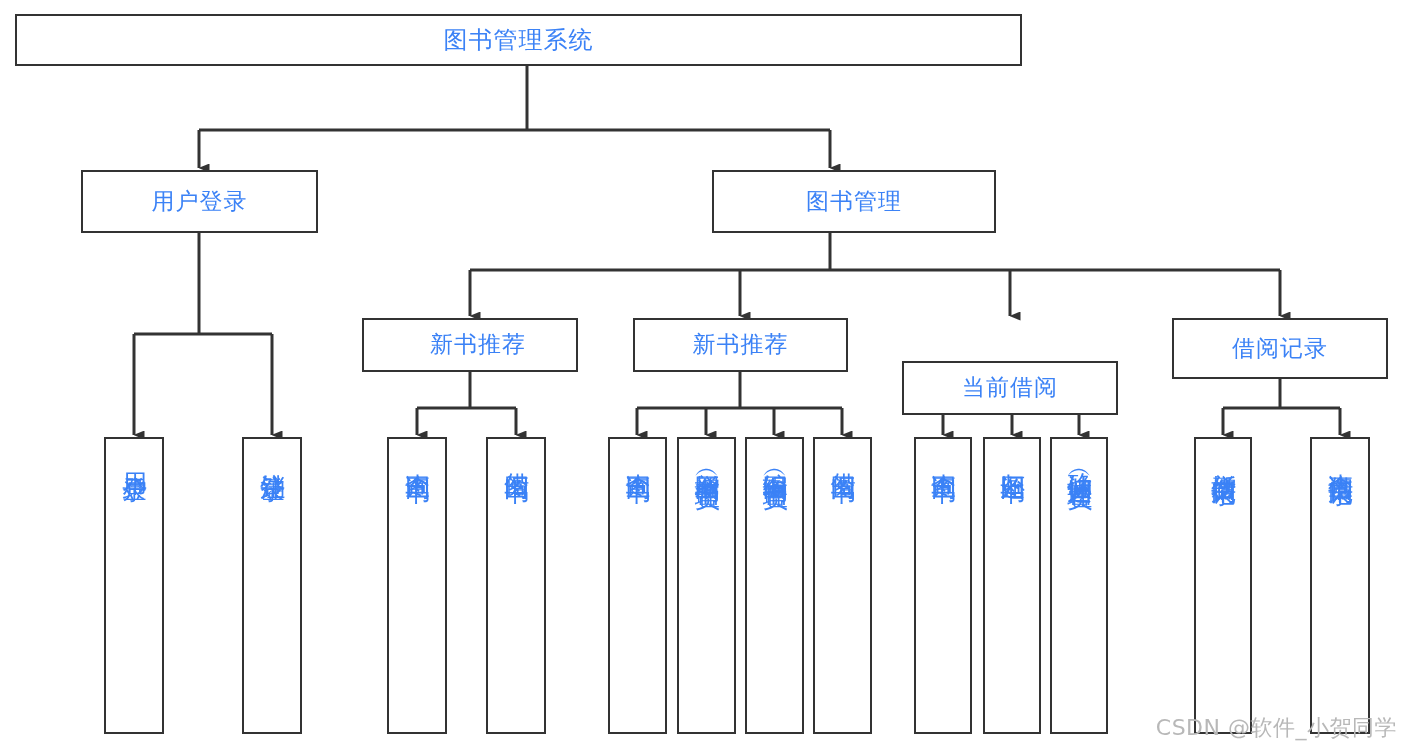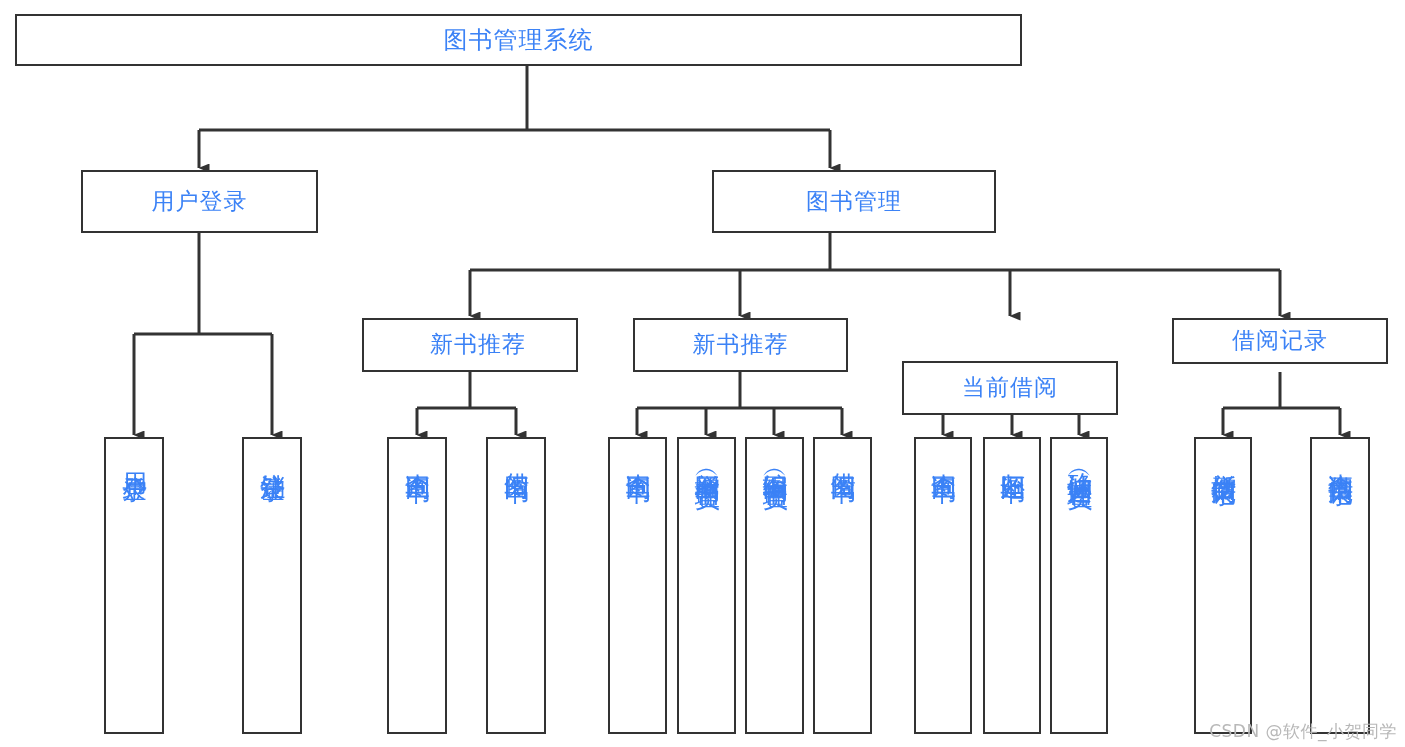--- a/index.html
+++ b/index.html
@@ -59,21 +59,21 @@
     text-orientation: upright;
     font-size: 25px;
     line-height: 1.05;
     letter-spacing: 2px;
     white-space: nowrap;
   }
   .watermark {
     position: absolute;
     right: 8px;
     bottom: 4px;
-    font-size: 17px;
+    font-size: 22px;
     color: #b8b8b8;
     letter-spacing: 0.5px;
     white-space: nowrap;
     pointer-events: none;
   }
 </style>
 </head>
 <body>
 
 <div id="diagram-root">
@@ -133,21 +133,21 @@
       </div>
       <div class="node horizontal" style="left: 362px; top: 318px; width: 216px; height: 54px; padding-left: 16px;">
         <span class="node-label">新书推荐</span>
       </div>
       <div class="node horizontal" style="left: 633px; top: 318px; width: 215px; height: 54px;">
         <span class="node-label">新书推荐</span>
       </div>
       <div class="node horizontal" style="left: 902px; top: 318px; width: 216px; height: 54px; margin-top: 43px;">
         <span class="node-label">当前借阅</span>
       </div>
-      <div class="node horizontal" style="left: 1172px; top: 318px; width: 216px; height: 46px;">
+      <div class="node horizontal" style="left: 1172px; top: 318px; width: 216px; height: 61px;">
         <span class="node-label">借阅记录</span>
       </div>
       <div class="node vertical" style="left: 104px; top: 437px; width: 60px; height: 297px;">
         <span class="node-label">用户登录</span>
       </div>
       <div class="node vertical" style="left: 242px; top: 437px; width: 60px; height: 297px;">
         <span class="node-label">注销登录</span>
       </div>
       <div class="node vertical" style="left: 387px; top: 437px; width: 60px; height: 297px;">
         <span class="node-label">查询图书</span>

